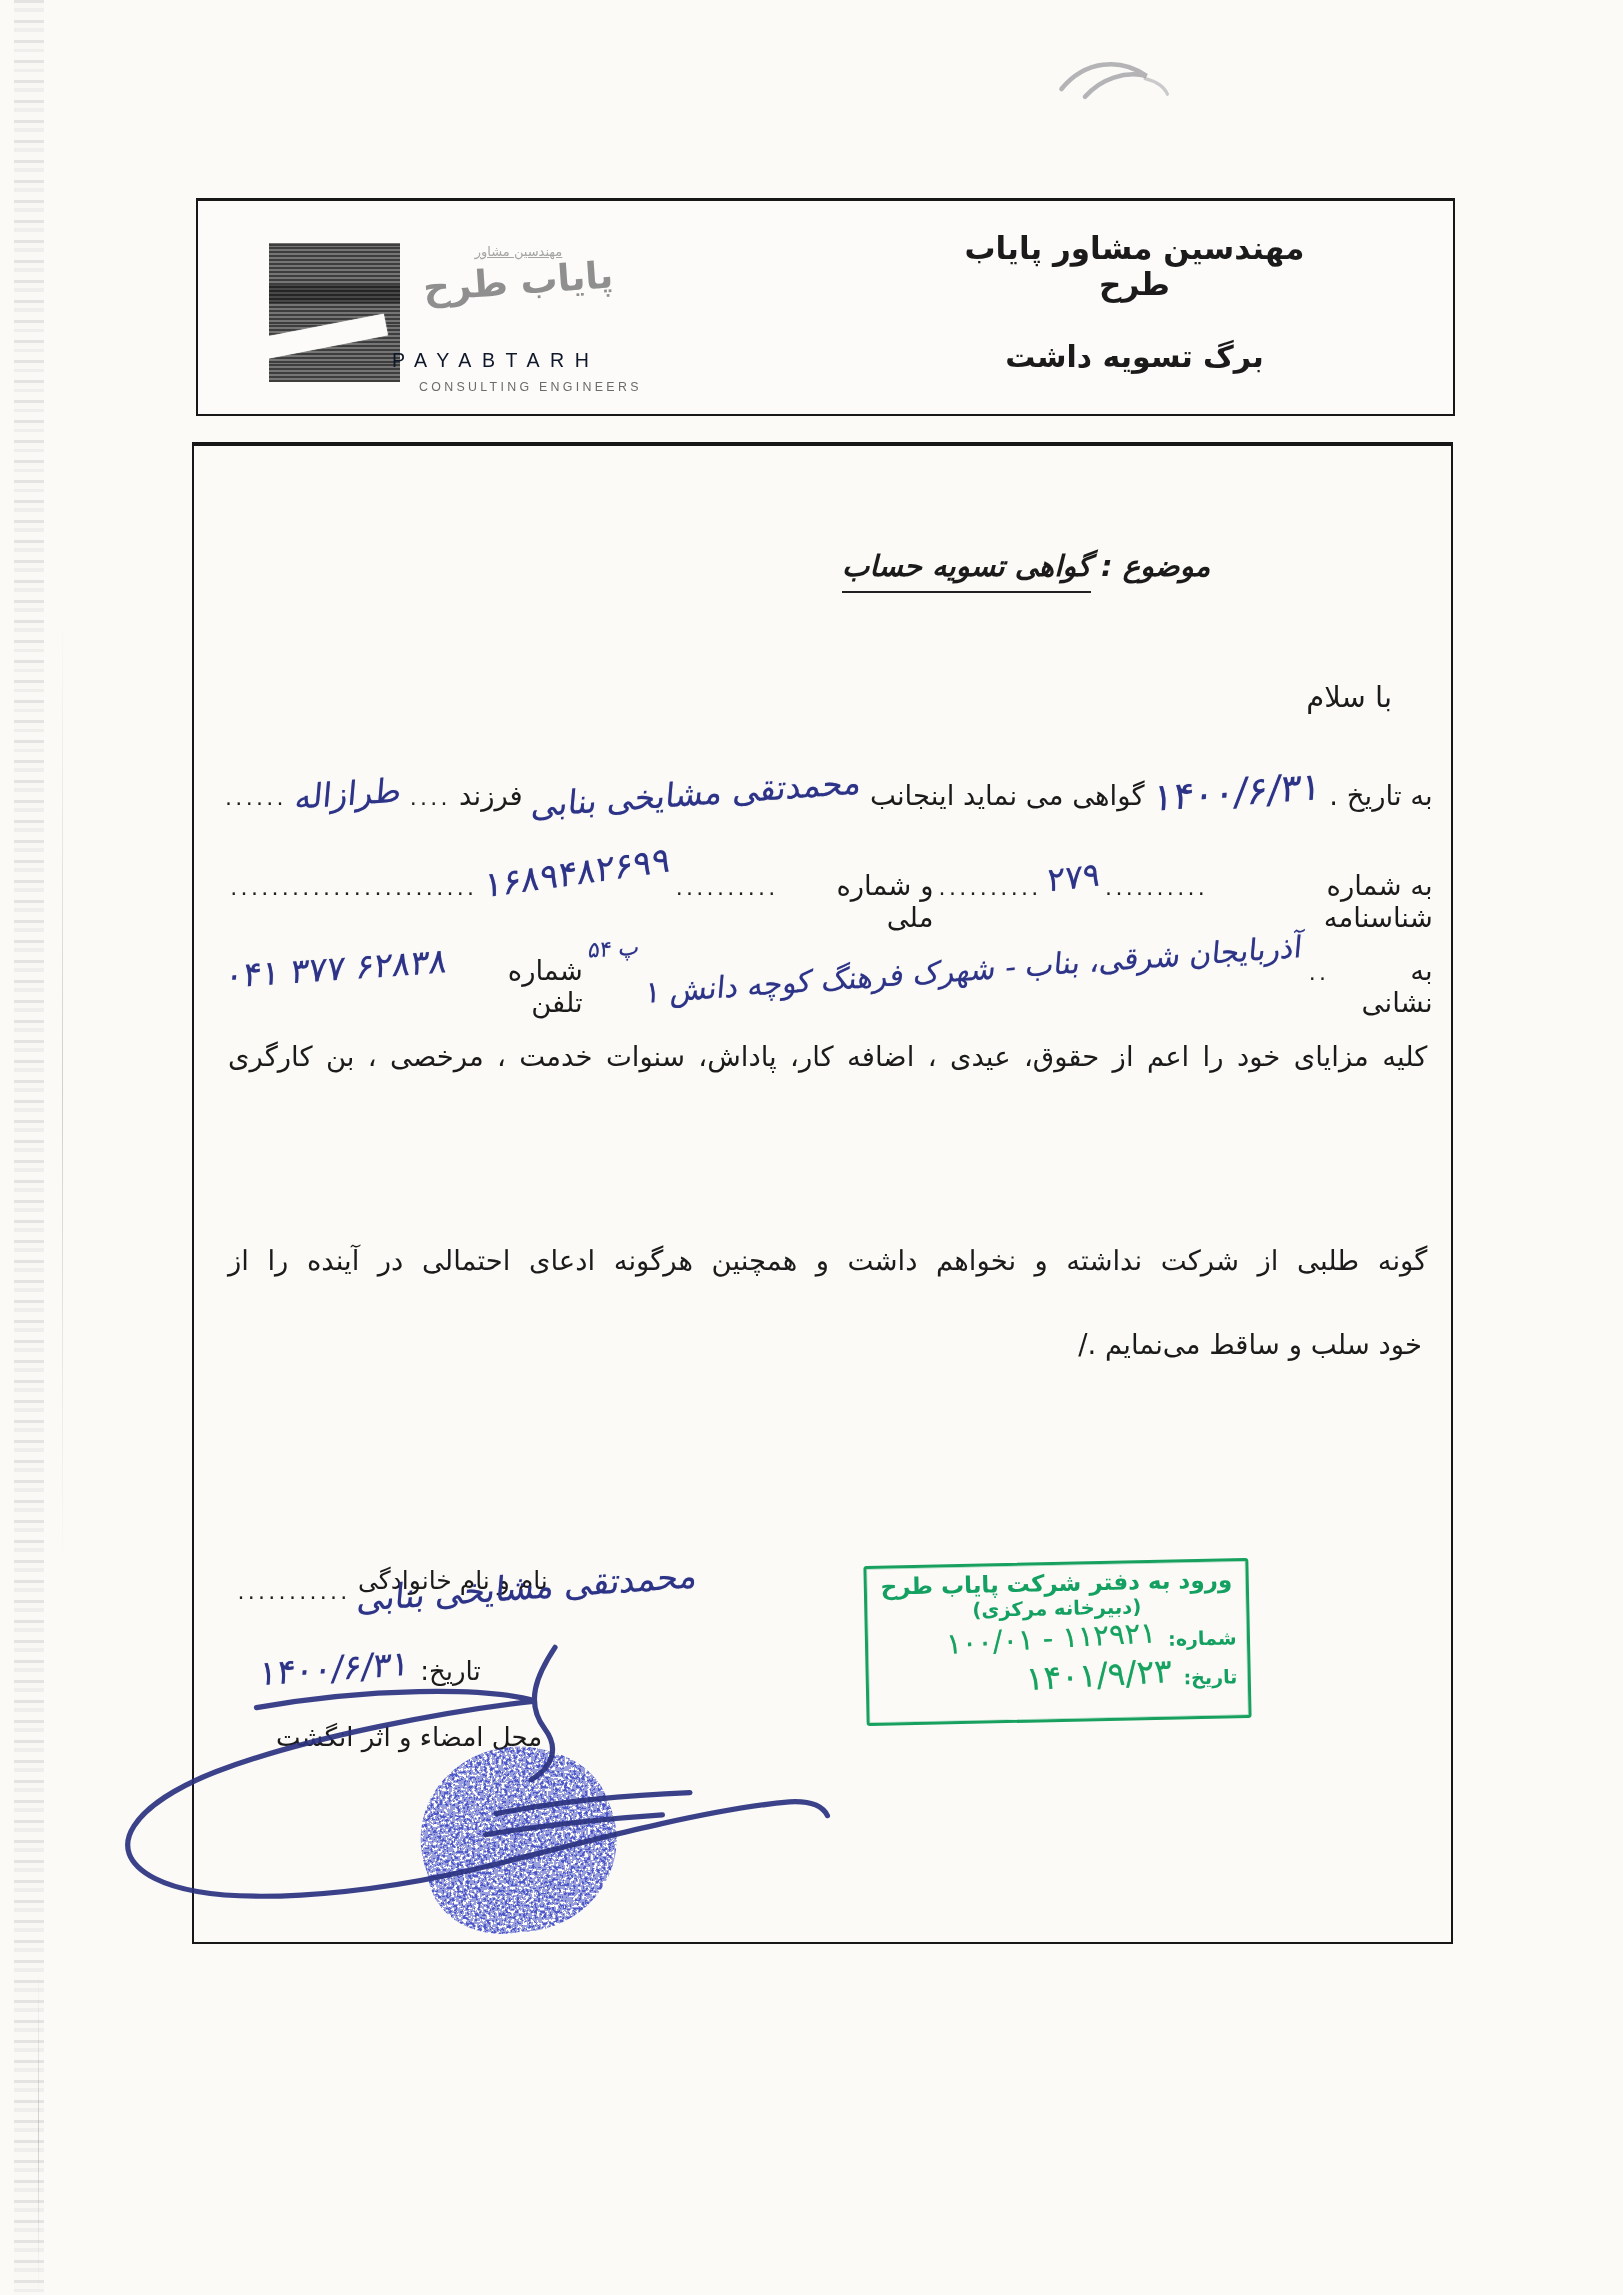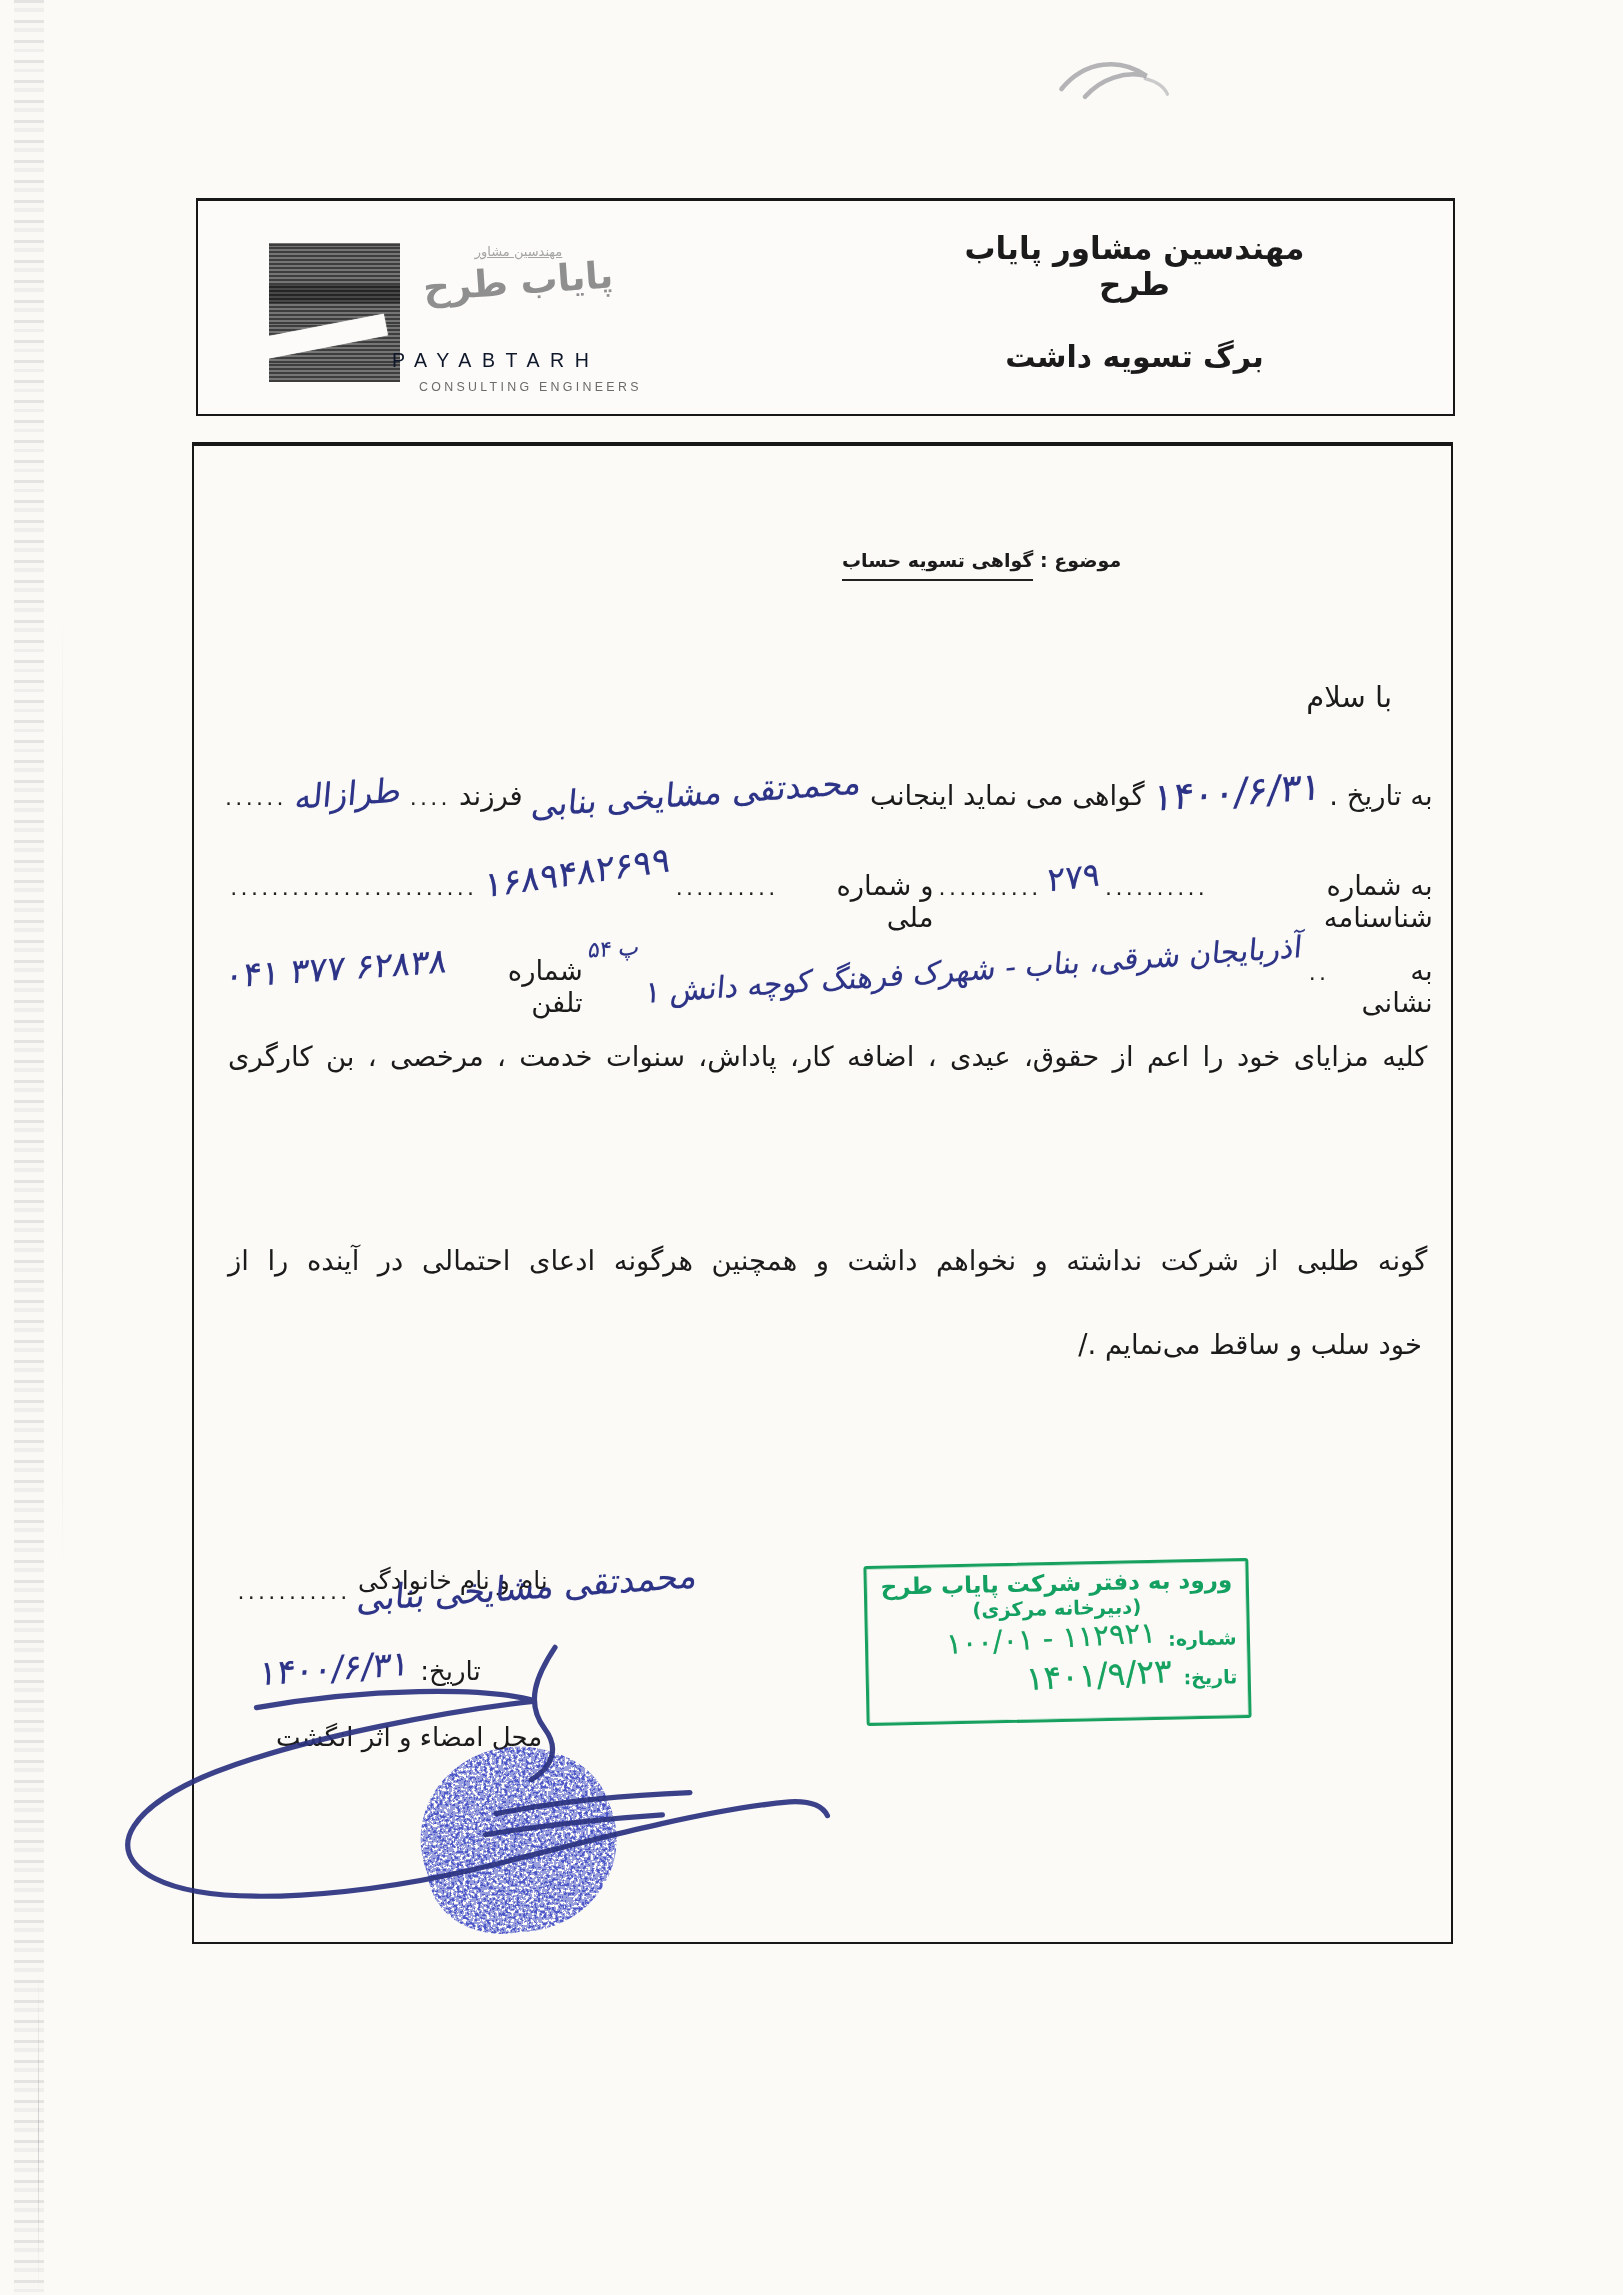--- a/index.html
+++ b/index.html
@@ -40,21 +40,21 @@
   .logo-en-sub{left:221px; top:179px; font-family:"Liberation Sans","DejaVu Sans",sans-serif;
     font-size:12.4px; letter-spacing:3.3px; color:#6b6b6b; filter:blur(0.5px);}
   .header-titles{left:727px; top:29px; width:419px; text-align:center;}
   .header-titles .t1{font-size:31px; font-weight:bold;}
   .header-titles .t2{font-size:30px; font-weight:bold; margin-top:37px;}
   
   .main-box{
     left:192px; top:442px; width:1257px; height:1496px;
     border:2.6px solid #171717; border-top-width:4.6px; background:#fbfaf7;
   }
-  .subject{left:648px; top:103px; font-size:19px; font-weight:bold;}
+  .subject{left:648px; top:103px; font-size:29px; font-weight:bold;font-style:italic;}
   .subject .val{border-bottom:2px solid #222; padding-bottom:7.9px;}
   .greeting{right:59px; top:234px; font-size:29px;}
   .line{position:absolute; font-size:27.5px;}
   .flexline{left:31px; right:18.3px; display:flex; justify-content:space-between; align-items:baseline; gap:5.2px;}
   .just{left:34px; right:23.6px; text-align:justify; text-align-last:justify; word-spacing:3.3px;}
   .dots{letter-spacing:3.3px; font-size:22px; color:#1f1f1f; white-space:nowrap;}
   .hw{color:#2d3487; display:inline-block; transform:rotate(-4deg) skewX(-9deg);
       font-size:33px; text-shadow:0 0 0.7px rgba(45,52,135,.55); white-space:nowrap;}
   .hw.lift{transform:rotate(-8deg) skewX(-9deg) translateY(-10.5px);}
   .hw.sup{font-size:22px; position:relative; top:-23.6px;}

